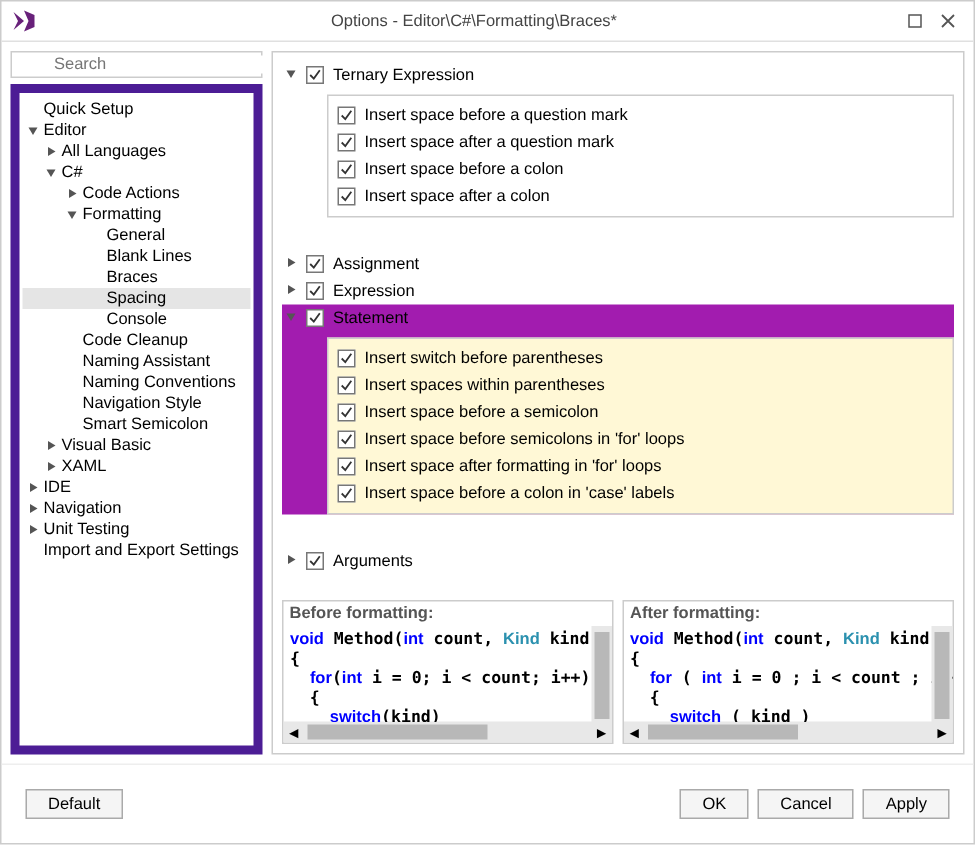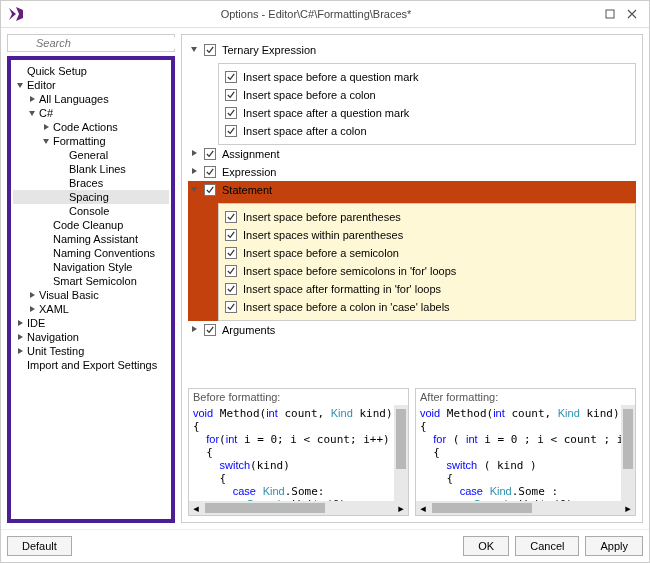--- a/index.html
+++ b/index.html
@@ -6,50 +6,50 @@
 body { background: #fff; width: 650px; height: 563px; border: 1px solid #ccc; display: flex; flex-direction: column; overflow: hidden; }
 .titlebar { display: flex; align-items: center; padding: 4px 6px; border-bottom: 1px solid #e0e0e0; }
 .titlebar .logo { width: 18px; height: 18px; margin-right: 8px; }
 .titlebar .title { flex: 1; text-align: center; color: #444; }
 .titlebar .winbtn { width: 22px; height: 18px; display: flex; align-items: center; justify-content: center; cursor: pointer; }
 .titlebar .winbtn svg { width: 10px; height: 10px; }
 .body { display: flex; flex: 1; padding: 6px; gap: 6px; overflow: hidden; }
 .left { width: 168px; display: flex; flex-direction: column; }
 .search { display: flex; align-items: center; border: 1px solid #ccc; padding: 2px 4px; margin-bottom: 4px; }
 .search svg { width: 12px; height: 12px; margin-right: 4px; fill: #888; }
-.search input { border: none; outline: none; flex: 1; font-style: italic; color: #888; margin-left: 20px; }
-.tree { flex: 1; border: 4px solid #4c1d95; padding: 4px 2px; overflow: auto; }
+.search input { border: none; outline: none; flex: 1; color: #888; margin-left: 20px; }
+.tree { flex: 1; border: 6px solid #4c1d95; padding: 4px 2px; overflow: auto; }
 .tree-item { display: flex; align-items: center; padding: 1px 2px; white-space: nowrap; cursor: pointer; }
 .tree-item .exp { width: 10px; height: 10px; margin-right: 2px; display: inline-flex; align-items: center; justify-content: center; }
 .tree-item .exp svg { width: 8px; height: 8px; }
 .tree-item.selected { background: #e5e5e5; }
 .ind1 { padding-left: 14px; } .ind2 { padding-left: 28px; } .ind4 { padding-left: 56px; }
 .right { flex: 1; display: flex; flex-direction: column; border: 1px solid #ccc; padding: 6px; overflow: hidden; }
 .groups { flex: 1; overflow: auto; }
 .group-head { display: flex; align-items: center; padding: 3px 2px; }
 .group-head .exp { width: 10px; height: 10px; margin-right: 4px; display: inline-flex; }
 .group-head .exp svg { width: 8px; height: 8px; }
 .chk { width: 12px; height: 12px; border: 1px solid #777; margin-right: 6px; display: inline-flex; align-items: center; justify-content: center; background: #fff; }
 .chk svg { width: 8px; height: 8px; }
-.sub-box { border: 1px solid #ccc; margin: 4px 0 0 30px; padding: 4px 6px; }
+.sub-box { border: 1px solid #ccc; margin: 4px 0 22px 30px; padding: 4px 6px; }
 .sub-row { display: flex; align-items: center; padding: 3px 0; }
-.hl { background: #c2410c; }
+.hl { background: #a21caf; }
 .hl-inner { background: #fff8d6; }
-.preview { display: flex; gap: 6px; margin-top: 6px; height: 128px; }
+.preview { display: flex; gap: 6px; margin-top: 6px; height: 96px; font-weight: bold; }
 .pane { flex: 1; border: 1px solid #ccc; display: flex; flex-direction: column; overflow: hidden; }
 .pane-title { padding: 2px 4px; color: #555; }
 .code { flex: 1; overflow: auto; padding: 2px 4px; font-family: Consolas, monospace; font-size: 11px; white-space: pre; position: relative; }
 .code .kw { color: #0000ff; }
 .code .tn { color: #2b91af; }
 .hscroll { height: 14px; background: #e8e8e8; display: flex; align-items: center; }
 .hscroll .thumb { height: 10px; background: #b8b8b8; margin: 0 2px; }
 .hscroll .arr { width: 14px; height: 14px; display: flex; align-items: center; justify-content: center; }
 .vscroll { position: absolute; right: 0; top: 0; bottom: 0; width: 14px; background: #e8e8e8; display: flex; flex-direction: column; }
 .vscroll .thumb { width: 10px; background: #b8b8b8; margin: 2px auto; }
-.footer { display: flex; padding: 6px; gap: 6px; border-top: 1px solid #eee; }
+.footer { display: flex; padding: 16px; gap: 6px; border-top: 1px solid #eee; }
 .footer .spacer { flex: 1; }
 .btn { border: 1px solid #aaa; background: #f5f5f5; padding: 3px 14px; cursor: pointer; }
 </style>
 </head>
 <body>
 
 <div class="titlebar">
   <span class="logo">
     <svg viewBox="0 0 18 18">
         <path d="M2 3 L9 9 L2 15 L5 9 Z M9 2 L16 5 L16 13 L9 16 L12 9 Z" fill="#68217a"></path>
@@ -228,29 +228,29 @@
               </svg>
             </span>
             <span>Insert space before a question mark</span>
           </div>
         <div class="sub-row">
             <span class="chk">
               <svg viewBox="0 0 10 10">
                 <path d="M1 5 L4 8 L9 1" fill="none" stroke="#333" stroke-width="1.5"></path>
               </svg>
             </span>
-            <span>Insert space before a colon</span>
+            <span>Insert space after a question mark</span>
           </div>
         <div class="sub-row">
             <span class="chk">
               <svg viewBox="0 0 10 10">
                 <path d="M1 5 L4 8 L9 1" fill="none" stroke="#333" stroke-width="1.5"></path>
               </svg>
             </span>
-            <span>Insert space after a question mark</span>
+            <span>Insert space before a colon</span>
           </div>
         <div class="sub-row">
             <span class="chk">
               <svg viewBox="0 0 10 10">
                 <path d="M1 5 L4 8 L9 1" fill="none" stroke="#333" stroke-width="1.5"></path>
               </svg>
             </span>
             <span>Insert space after a colon</span>
           </div>
       </div>
@@ -297,21 +297,21 @@
             </span>
         <span>Statement</span>
       </div>
       <div class="sub-box hl-inner">
         <div class="sub-row">
               <span class="chk">
                 <svg viewBox="0 0 10 10">
                   <path d="M1 5 L4 8 L9 1" fill="none" stroke="#333" stroke-width="1.5"></path>
                 </svg>
               </span>
-              <span>Insert space before parentheses</span>
+              <span>Insert switch before parentheses</span>
             </div>
         <div class="sub-row">
               <span class="chk">
                 <svg viewBox="0 0 10 10">
                   <path d="M1 5 L4 8 L9 1" fill="none" stroke="#333" stroke-width="1.5"></path>
                 </svg>
               </span>
               <span>Insert spaces within parentheses</span>
             </div>
         <div class="sub-row">

